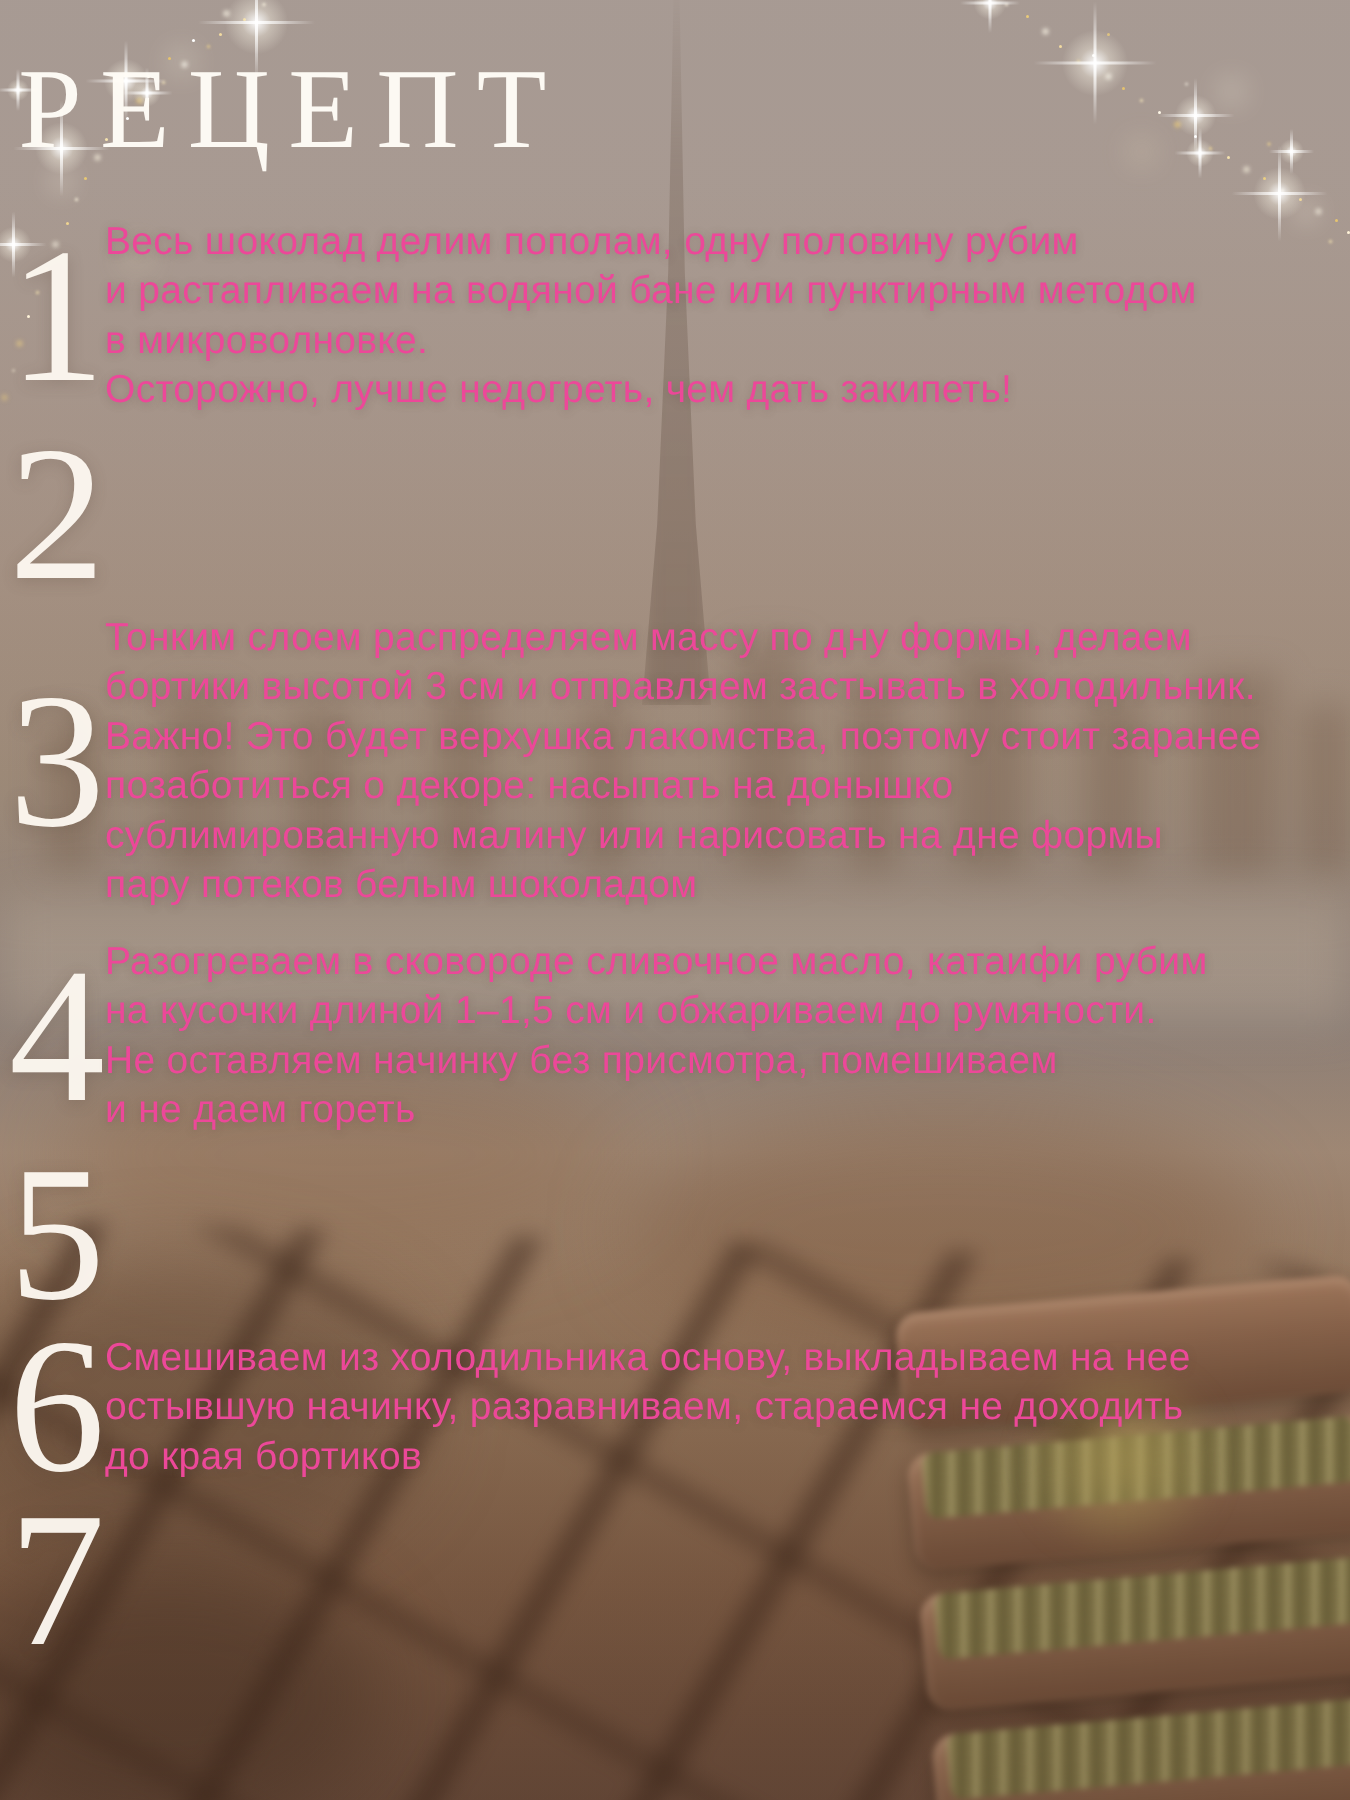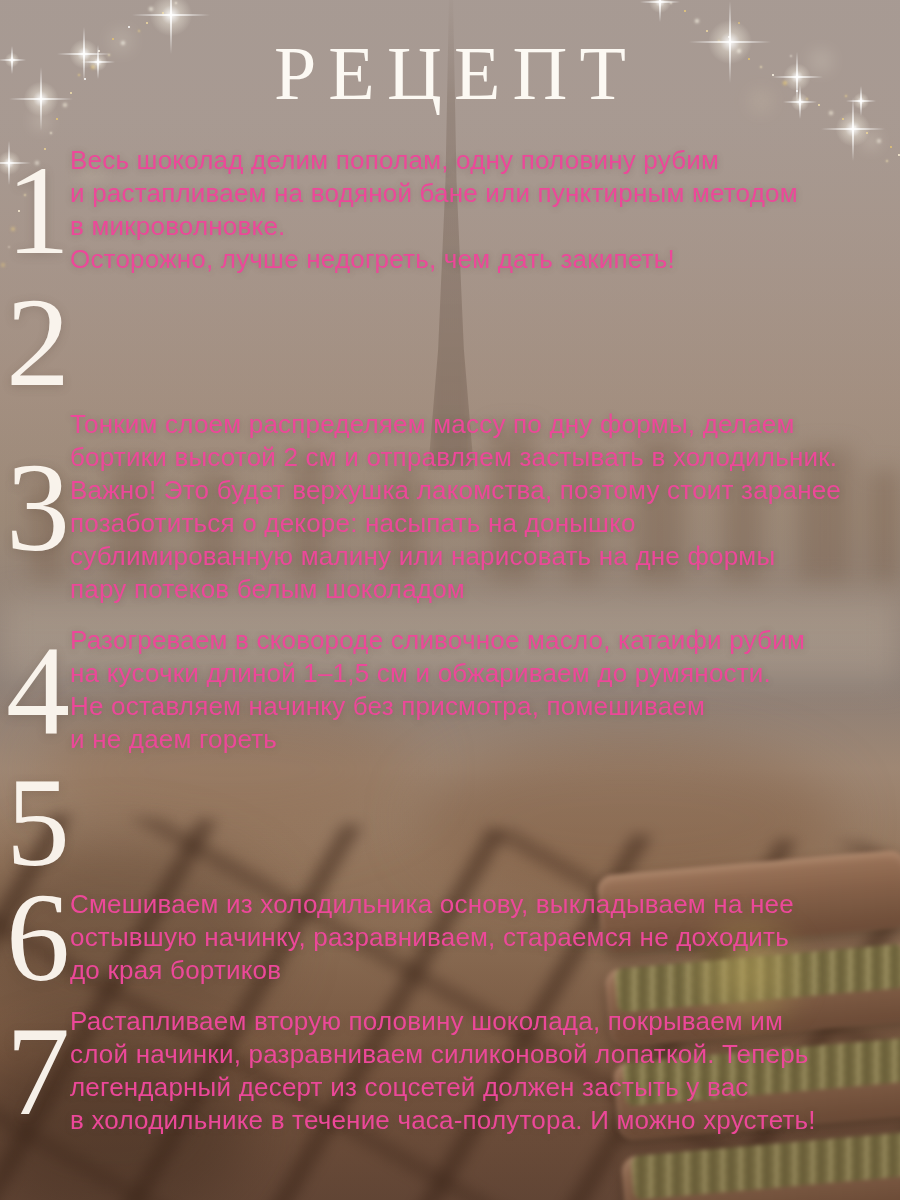--- a/index.html
+++ b/index.html
@@ -75,21 +75,21 @@
     98px 50px 3px 1px rgba(255,252,240,.75),108px 58px 0 0 #e6c36e,120px 66px 2px 0 #f7e7bb,
     132px 74px 0 0 #fff8e8,144px 82px 3px 1px rgba(238,205,120,.8),156px 90px 0 0 #ffffff,
     166px 98px 2px 0 #eccf87,178px 104px 0 0 #f5e2ad,190px 112px 3px 1px rgba(255,249,230,.7),
     202px 118px 0 0 #e8c873,214px 126px 2px 0 #fff6e0,226px 132px 0 0 #efd491,
     238px 140px 3px 1px rgba(255,250,235,.65),250px 146px 0 0 #e6c46f,246px 160px 2px 0 #f6e5b2,
     258px 154px 0 0 #fff3d9,98px 22px 0 0 rgba(234,203,121,.8),150px 55px 2px 0 rgba(255,250,235,.7),
     205px 95px 2px 0 #efd491,180px 60px 16px 10px rgba(255,248,230,.16),
     120px 100px 18px 10px rgba(250,235,200,.14),230px 140px 14px 8px rgba(255,246,225,.18);}
   
   .content{position:absolute;inset:0;padding-top:32px;}
-  .title{margin:0 0 28px;text-align:center;
+  .title{margin:0 0 28px;
     font-family:"Liberation Serif",serif;font-weight:300;
     font-size:76px;line-height:1.1;letter-spacing:.16em;text-indent:.16em;
     color:rgba(255,252,246,.97);}
   .steps{display:flex;flex-direction:column;gap:18px;padding:0 20px 0 6px;}
   .step{display:flex;align-items:center;}
   .step-num{flex:none;width:56px;margin-right:8px;text-align:center;
     font-family:"Liberation Serif",serif;font-weight:400;
     font-size:128px;line-height:.75;color:rgba(253,248,240,.96);
     text-shadow:0 2px 10px rgba(90,70,60,.25);}
   .step-text{white-space:pre-line;font-size:26px;line-height:33px;
@@ -168,21 +168,21 @@
 Осторожно, лучше недогреть, чем дать закипеть!</div>
       </div>
 
       <div class="step">
         <div class="step-num">2</div>
       </div>
 
       <div class="step">
         <div class="step-num">3</div>
         <div class="step-text">Тонким слоем распределяем массу по дну формы, делаем
-бортики высотой 2 см и отправляем застывать в холодильник.
+бортики высотой 3 см и отправляем застывать в холодильник.
 Важно! Это будет верхушка лакомства, поэтому стоит заранее
 позаботиться о декоре: насыпать на донышко
 сублимированную малину или нарисовать на дне формы
 пару потеков белым шоколадом</div>
       </div>
 
       <div class="step">
         <div class="step-num">4</div>
         <div class="step-text">Разогреваем в сковороде сливочное масло, катаифи рубим
 на кусочки длиной 1–1,5 см и обжариваем до румяности.
@@ -196,21 +196,17 @@
 
       <div class="step">
         <div class="step-num">6</div>
         <div class="step-text">Смешиваем из холодильника основу, выкладываем на нее
 остывшую начинку, разравниваем, стараемся не доходить
 до края бортиков</div>
       </div>
 
       <div class="step">
         <div class="step-num">7</div>
-        <div class="step-text">Растапливаем вторую половину шоколада, покрываем им
-слой начинки, разравниваем силиконовой лопаткой. Теперь
-легендарный десерт из соцсетей должен застыть у вас
-в холодильнике в течение часа-полутора. И можно хрустеть!</div>
       </div>
 
     </div>
   </div>
 </div>
 
 </body></html>

